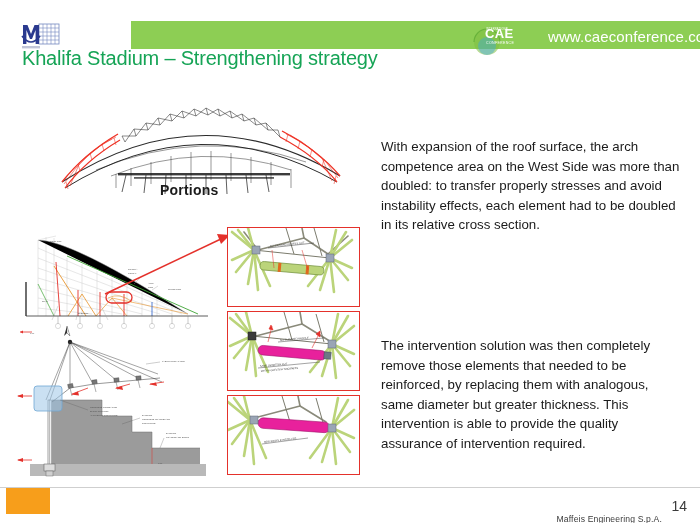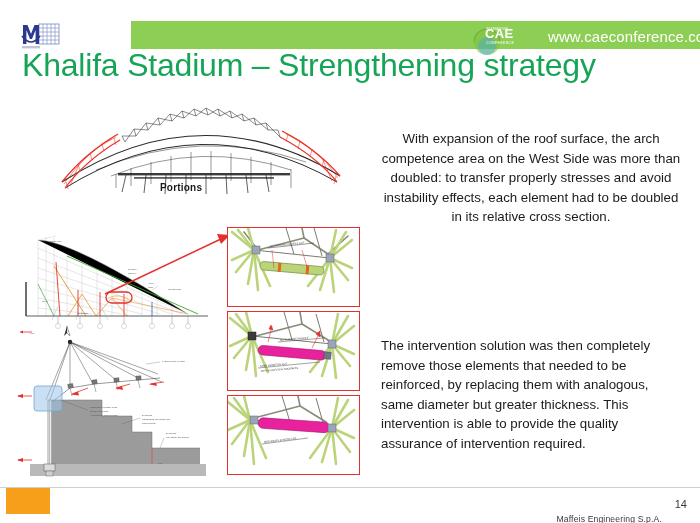--- a/index.html
+++ b/index.html
@@ -20,38 +20,38 @@
   .cae-badge{position:absolute;left:465px;top:0px;width:62px;height:38px;}
   .site-url{
     position:absolute;left:548px;top:8px;
     font-size:15px;color:#ffffff;letter-spacing:.1px;
     white-space:nowrap;
   }
 
   
   .title{
     position:absolute;left:22px;top:47px;
-    font-size:32px;color:#16A456;font-weight:400;
+    font-size:20px;color:#16A456;font-weight:400;
     letter-spacing:-0.2px;white-space:nowrap;
   }
 
   
   .para{
     position:absolute;
     font-size:13.3px;line-height:19.6px;color:#1b1b1b;
     width:300px;
   }
-  .para-1{left:381px;top:129px;text-align:center;}
+  .para-1{left:381px;top:137px;}
   .para-2{left:381px;top:336px;}
 
   
   .arch-fig{position:absolute;left:56px;top:96px;width:290px;height:108px;}
   .arch-caption{
     position:absolute;left:160px;top:182px;
-    font-size:10px;font-weight:bold;color:#1b1b1b;letter-spacing:.2px;
+    font-size:14px;font-weight:bold;color:#1b1b1b;letter-spacing:.2px;
   }
 
   
   .elev{position:absolute;left:12px;top:228px;width:206px;height:112px;}
   .detail{position:absolute;left:12px;top:338px;width:206px;height:146px;}
 
   
   .panel{
     position:absolute;
     border:1.6px solid #E4312B;
@@ -71,21 +71,21 @@
   .footer-left{
     position:absolute;left:66px;top:498px;
     font-size:8.6px;color:#3a3a3a;white-space:nowrap;letter-spacing:.15px;
   }
   .footer-right{
     position:absolute;right:38px;top:498px;
     font-size:8.6px;color:#3a3a3a;white-space:nowrap;letter-spacing:.15px;margin-top:16px;
   }
   .footer-page{
     position:absolute;right:13px;top:498px;
-    font-size:11px;color:#3a3a3a;white-space:nowrap;
+    font-size:14px;color:#3a3a3a;white-space:nowrap;
   }
   .tiny{font-size:2.6px;fill:#3a3a3a;font-family:"Liberation Sans",sans-serif;}
   .tiny2{font-size:2.2px;fill:#555;font-family:"Liberation Sans",sans-serif;}
 </style>
 </head>
 <body>
 
 <div class="slide">
 
   <div class="header">

